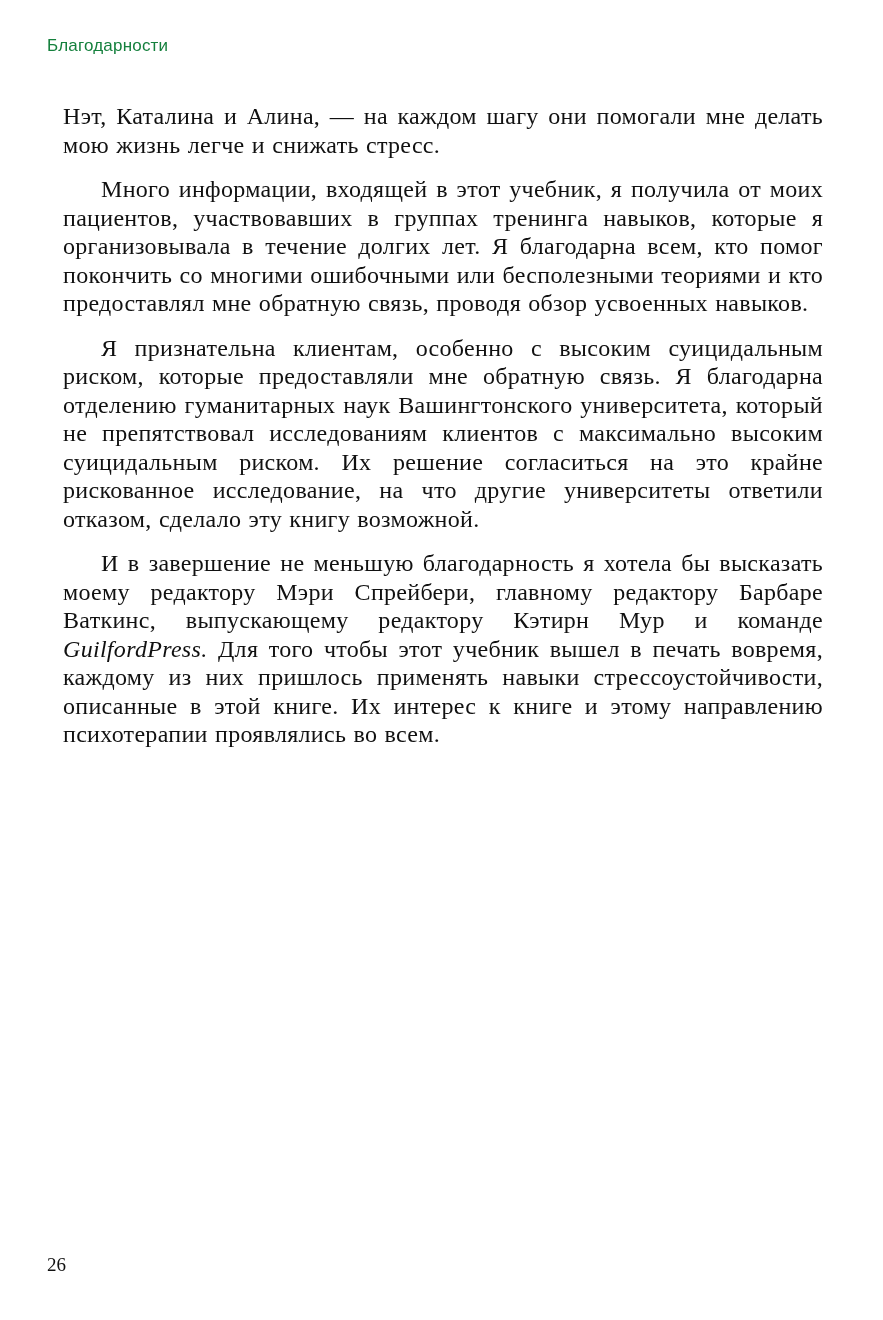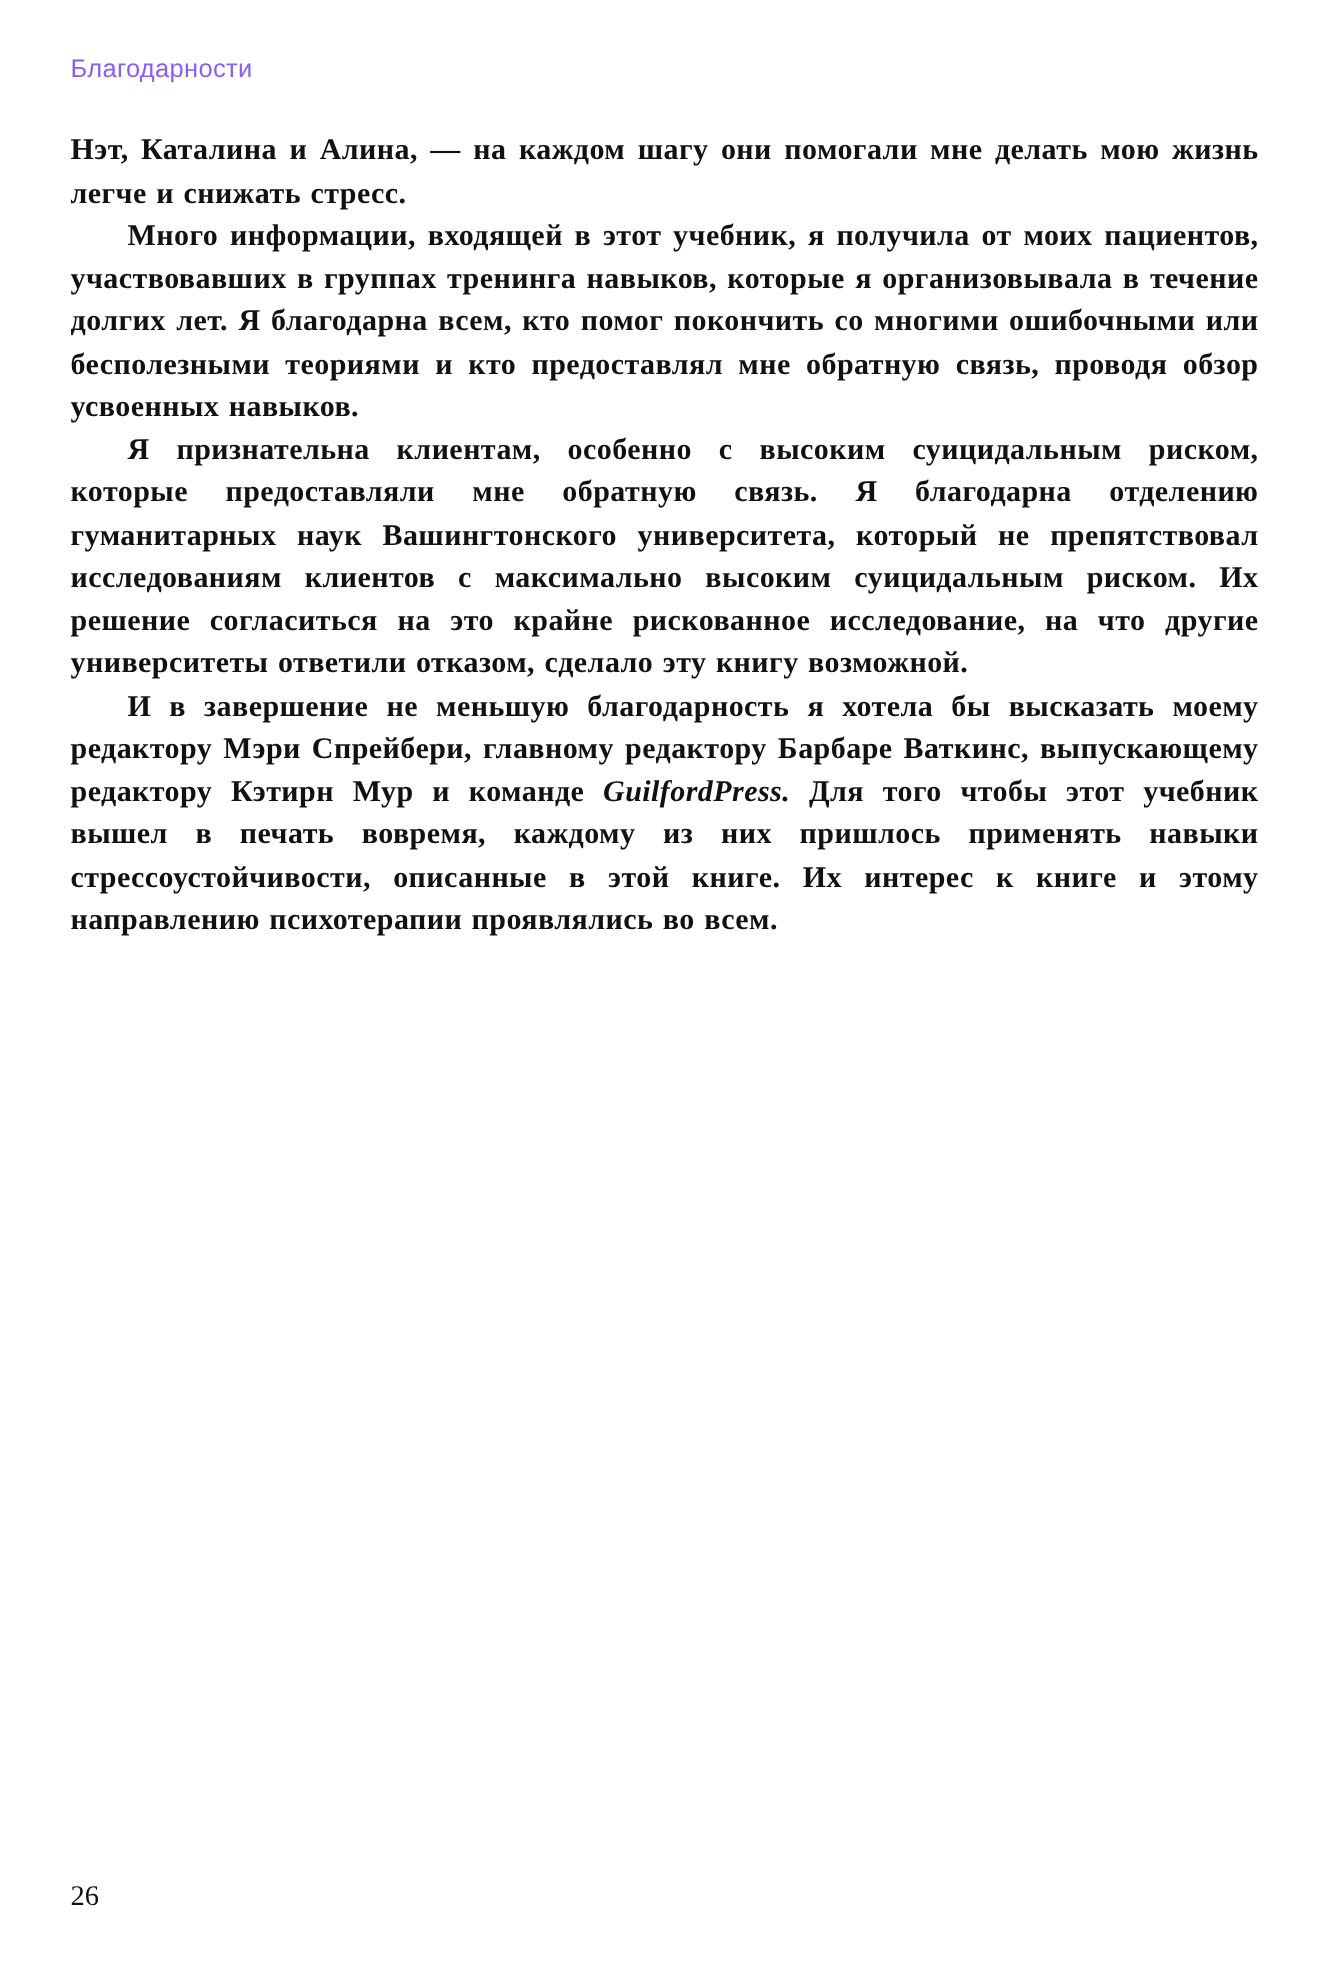--- a/index.html
+++ b/index.html
@@ -16,38 +16,37 @@
     font-family: "Liberation Serif", serif;
     color: #111111;
   }
   .running-header {
     position: absolute;
     left: 47px;
     top: 36px;
     font-family: "Liberation Sans", sans-serif;
     font-size: 17px;
     font-weight: 400;
-    color: #8b5cf6;
+    color: #15803d;
     letter-spacing: 0.2px;
   }
   .body-text {
     position: absolute;
     left: 47px;
     top: 86px;
     width: 792px;
   }
   .para {
-    margin: 0;
+    margin: 16px;
     padding: 0;
-    font-size: 20px;
+    font-size: 24px;
     line-height: 28.5px;
     text-align: justify;
     letter-spacing: 0.3px;
     word-spacing: 1px;
-    font-weight: bold;
   }
   .para.indent {
     text-indent: 38px;
   }
   .italic {
     font-style: italic;
   }
   .page-number {
     position: absolute;
     left: 47px;

